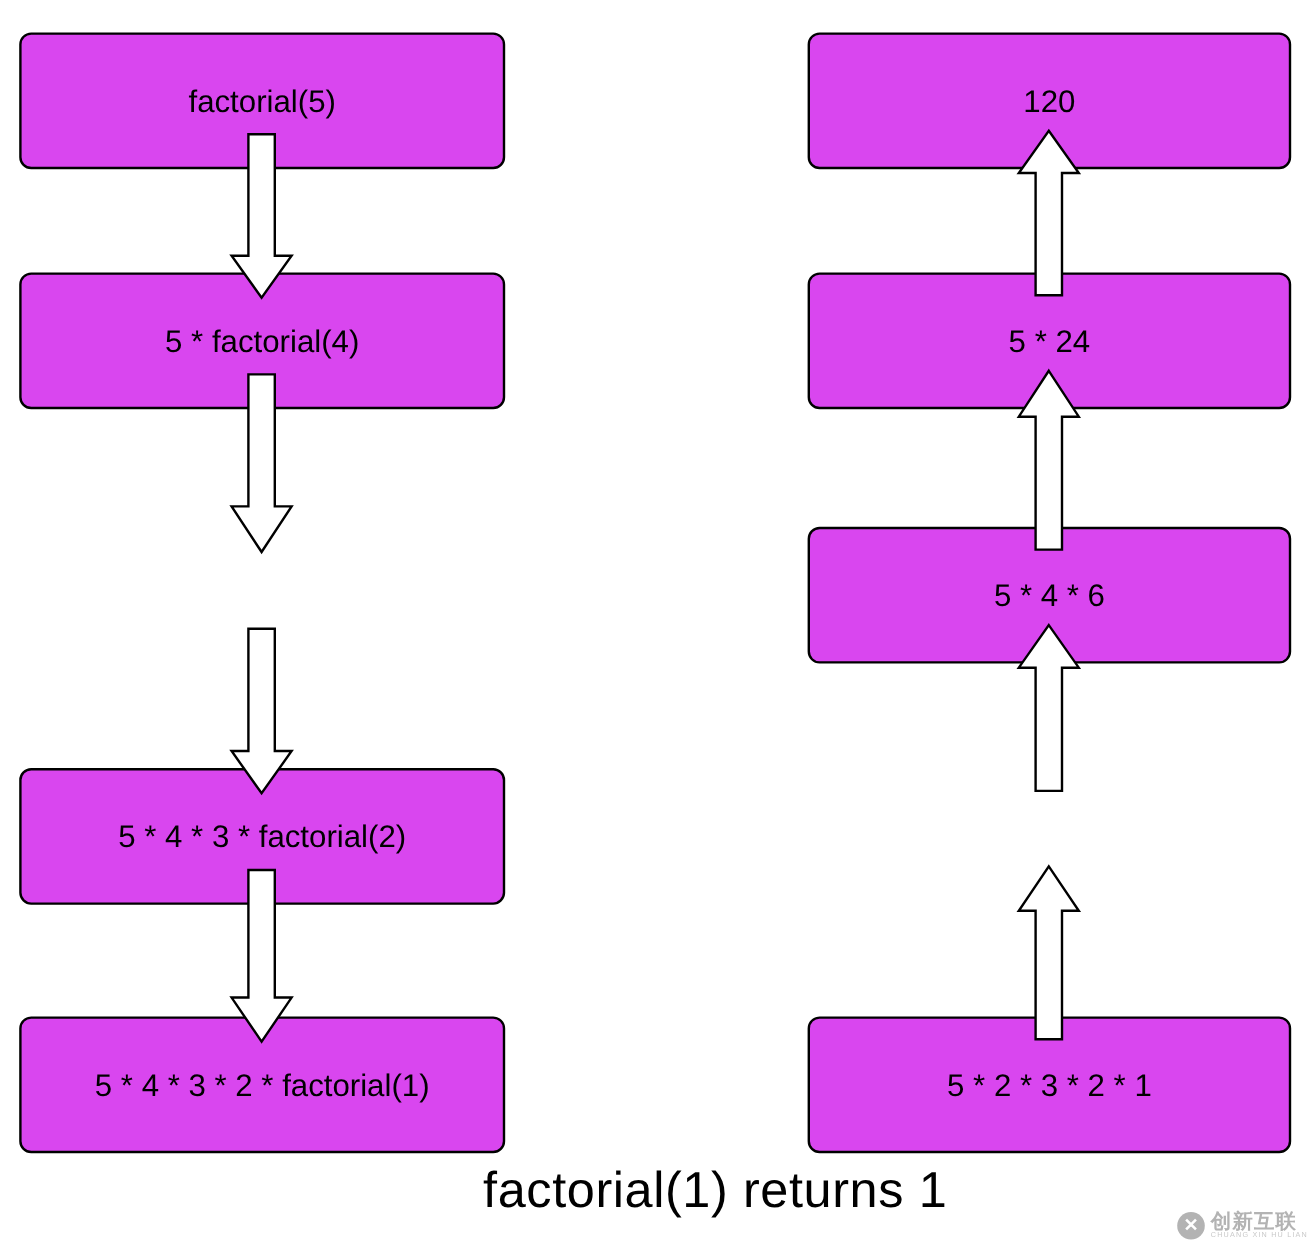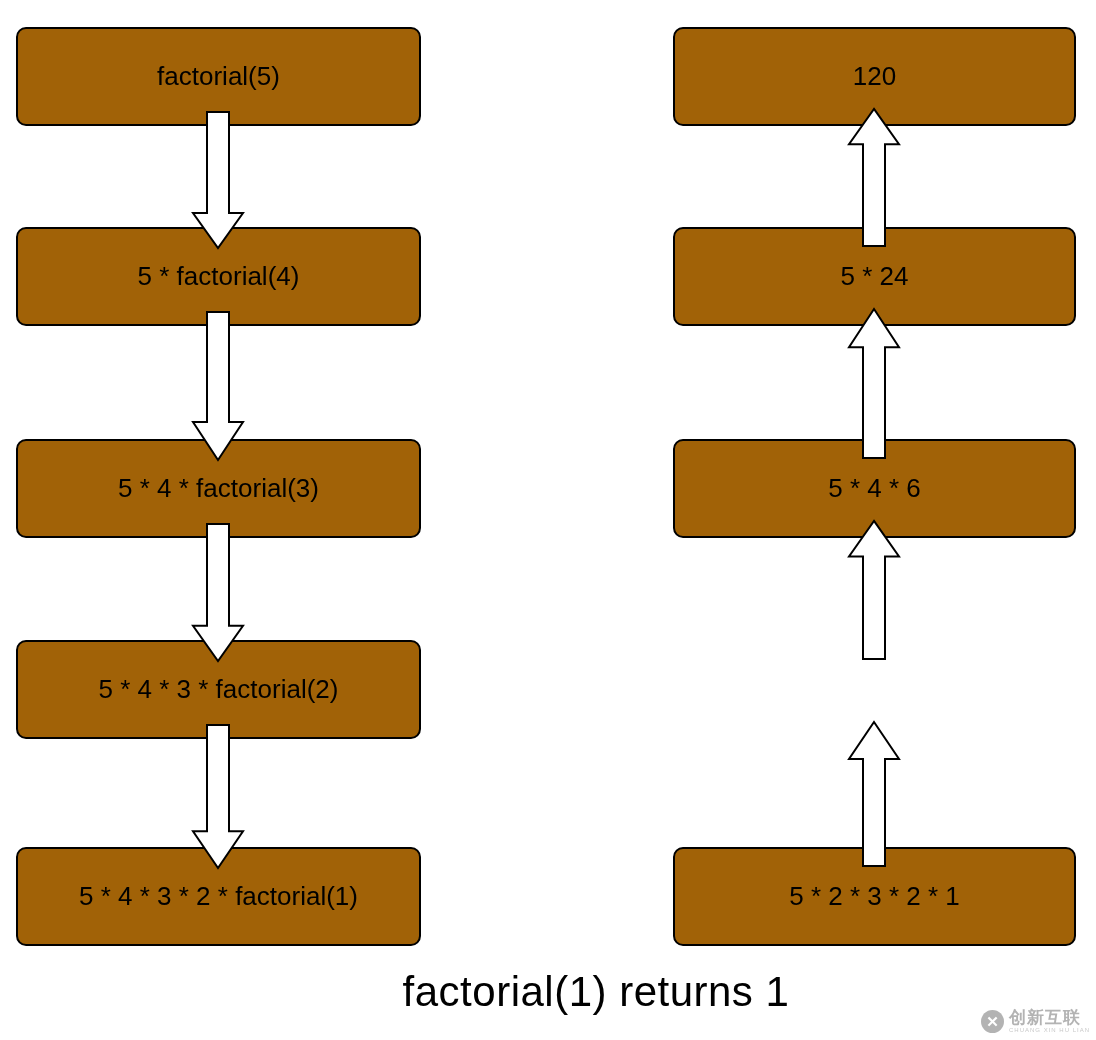--- a/index.html
+++ b/index.html
@@ -10,23 +10,23 @@
   }
   .canvas {
     position: relative;
     width: 1096px;
     height: 1040px;
     background: #ffffff;
     overflow: hidden;
   }
   .box {
     position: absolute;
-    height: 99px;
+    height: 114px;
     box-sizing: border-box;
-    background: #a16207;
+    background: #d946ef;
     border: 2px solid #000000;
     border-radius: 10px;
     display: flex;
     align-items: center;
     justify-content: center;
     font-size: 26px;
     color: #000000;
     white-space: nowrap;
   }
   .box.left  { left: 16px;  width: 405px; }
@@ -86,21 +86,20 @@
   .wm-cn { font-size: 17px; font-weight: bold; letter-spacing: 1px; }
   .wm-en { font-size: 6px; color: #c9c9c9; letter-spacing: 1px; }
 </style>
 </head>
 <body>
 
 <div class="canvas">
 
   <div class="box left r1">factorial(5)</div>
   <div class="box left r2">5 * factorial(4)</div>
-  <div class="box left r3">5 * 4 * factorial(3)</div>
   <div class="box left r4">5 * 4 * 3 * factorial(2)</div>
   <div class="box left r5">5 * 4 * 3 * 2 * factorial(1)</div>
 
   <div class="box right r1">120</div>
   <div class="box right r2">5 * 24</div>
   <div class="box right r3">5 * 4 * 6</div>
   <div class="box right r5">5 * 2 * 3 * 2 * 1</div>
 
   <svg class="arrow down" style="top:111px;height:138px;" viewBox="0 0 52 150" preserveAspectRatio="none">
     <polygon points="15,1 37,1 37,111 51,111 26,149 1,111 15,111"></polygon>

